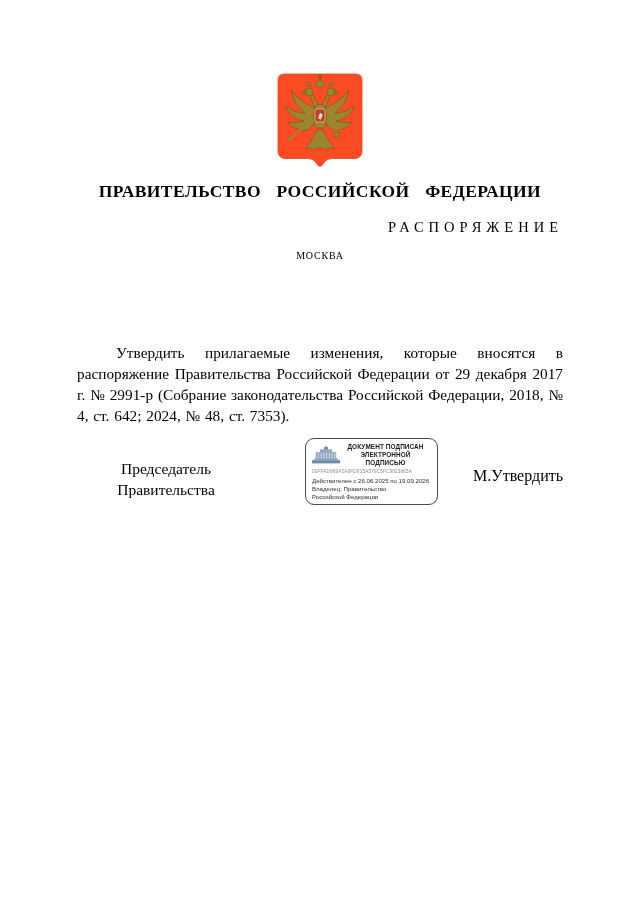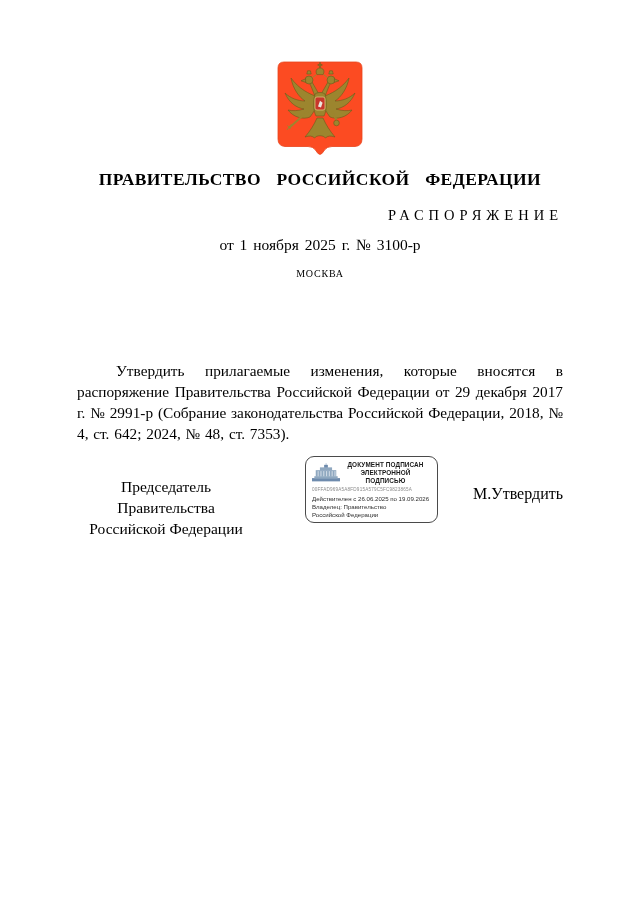--- a/index.html
+++ b/index.html
@@ -17,21 +17,21 @@
   .page {
     position: relative;
     width: 640px;
     height: 905px;
     margin: 0 auto;
     background: #ffffff;
     font-family: "Liberation Serif", serif;
     color: var(--text-color);
     overflow: hidden;
   }
-  .content { padding: 4px 77px; }
+  .content { padding: 16px 77px; }
 
   .emblem-wrap { display: flex; justify-content: center; padding-top: 57px; }
   .shield-bg { fill: var(--shield-red); stroke: #e8441c; stroke-width: 0.8; }
   .eagle { fill: var(--eagle-gold); stroke: var(--eagle-dark); stroke-width: 0.6; }
   .eagle-line { stroke: var(--eagle-gold); fill: none; }
   .breast-shield { fill: var(--breast-red); stroke: #d8c27a; stroke-width: 0.8; }
   .rider { fill: #ece8df; stroke: none; }
 
   .org-title {
     margin-top: 12px;
@@ -185,31 +185,29 @@
 
         <rect class="breast-shield" x="38" y="36" width="10" height="13" rx="2"></rect>
         <path class="rider" d="M41,45.5 L43,39.8 L45.6,41.8 L44,46.5 Z"></path>
       </svg>
     </div>
 
     <div class="org-title">ПРАВИТЕЛЬСТВО РОССИЙСКОЙ ФЕДЕРАЦИИ</div>
 
     <div class="doc-type">РАСПОРЯЖЕНИЕ</div>
 
-    <div class="date-line">от 1 ноября 2025 г. № 3100-р</div>
 
     <div class="city">МОСКВА</div>
 
     <p class="body-paragraph">Утвердить прилагаемые изменения, которые вносятся в распоряжение Правительства Российской Федерации от 29 декабря 2017 г. № 2991-р (Собрание законодательства Российской Федерации, 2018, № 4, ст. 642; 2024, № 48, ст. 7353).</p>
 
     <div class="signature-row">
 
       <div class="sig-position">
         <div>Председатель Правительства</div>
-        <div>Российской Федерации</div>
       </div>
 
       <div class="stamp">
         <div class="stamp-header">
           <svg class="stamp-building" width="28" height="19" viewBox="0 0 30 20" aria-hidden="true">
             <rect x="0" y="16" width="30" height="3.5" fill="var(--stamp-blue-dark)"></rect>
             <rect x="2.5" y="14" width="25" height="2.5" fill="var(--stamp-blue)"></rect>
             <rect x="4" y="7.5" width="22" height="7" fill="var(--stamp-blue)"></rect>
             <g fill="#cdd8e4">
               <rect x="6" y="8.5" width="1.2" height="5.5"></rect>

